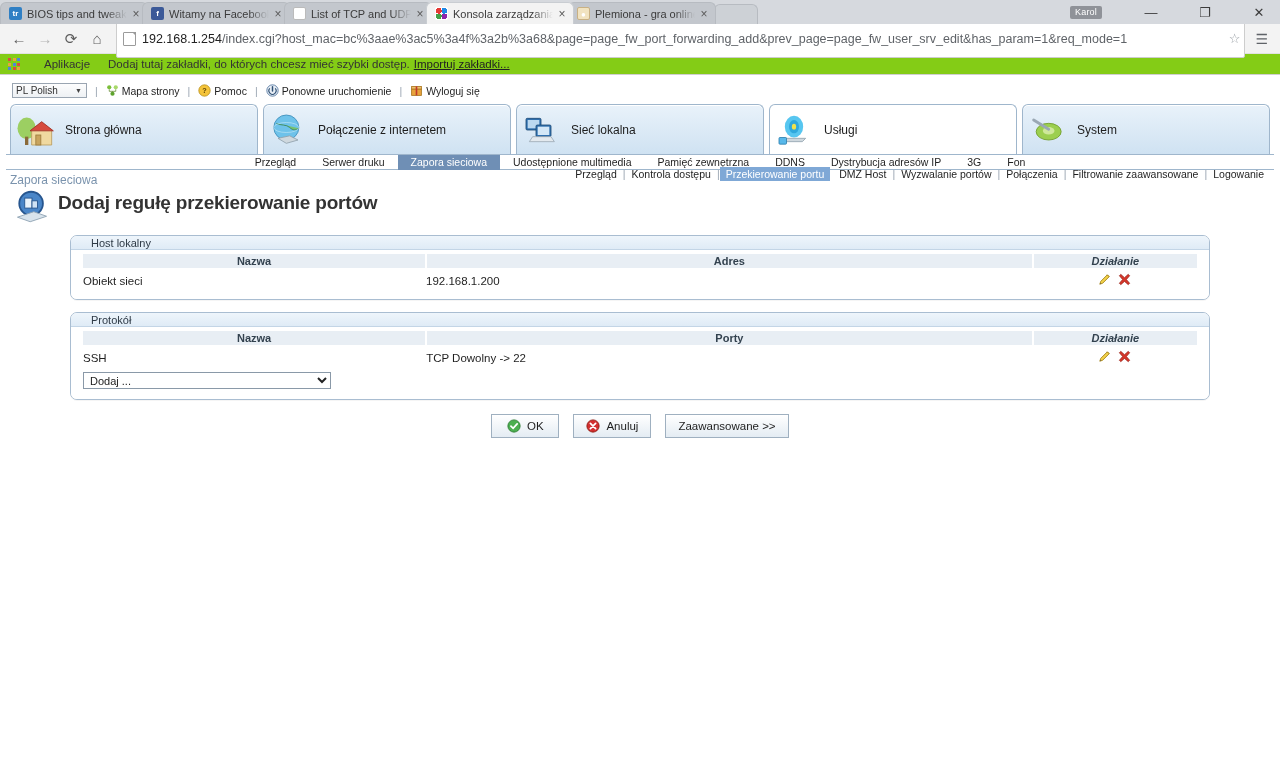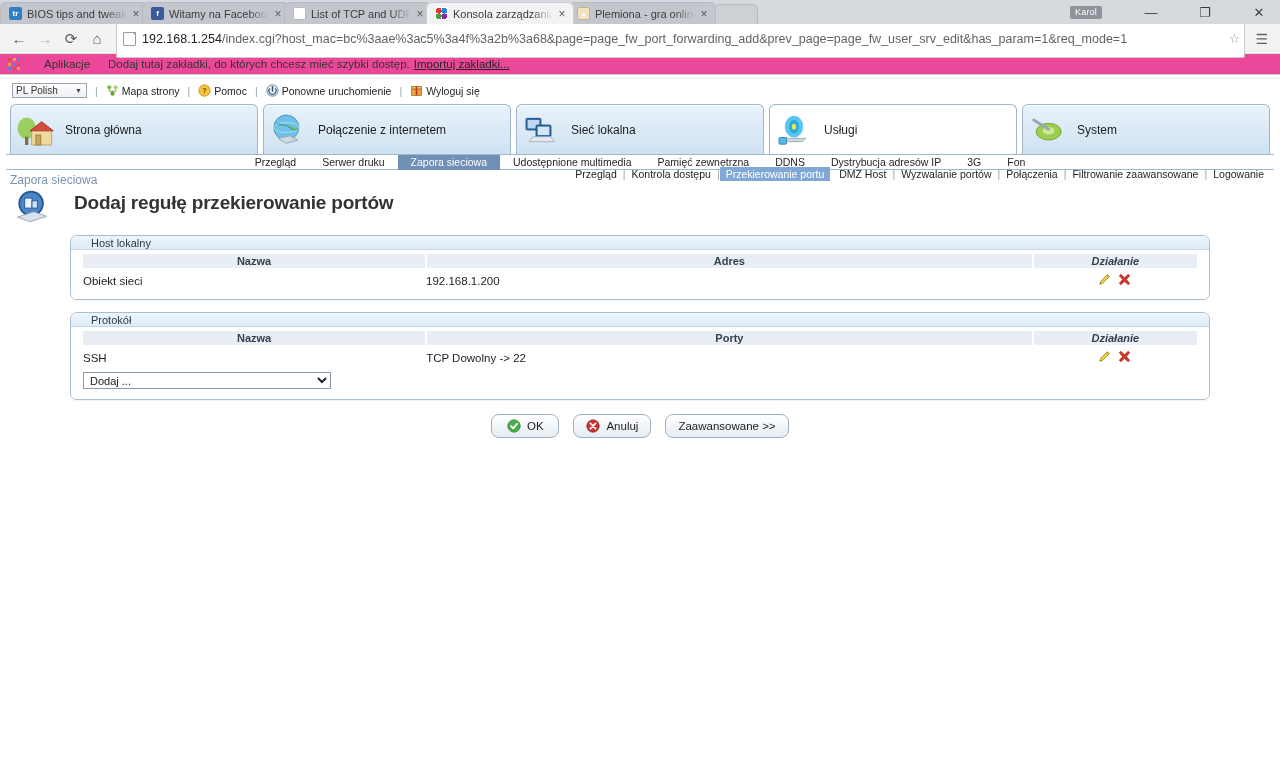--- a/index.html
+++ b/index.html
@@ -117,21 +117,21 @@
   .url {
     font-size: 12.5px; color: #222; white-space: nowrap;
     overflow: hidden; flex: 1 1 auto;
   }
   .url .host { color: #222; }
   .url .rest { color: #5f6368; }
   .star { color: #9aa0a6; font-size: 13px; margin-left: 2px; }
   .hamburger { color: #5f6368; font-size: 14px; padding: 0 6px; }
 
   .bookmarks {
-    height: 21px; background: #ec4899;
+    height: 21px; background: #84cc16;
     display: flex; align-items: center;
     padding: 0 8px; border-bottom: 1px solid #cfcfcf;
     font-size: 11.5px; color: #333;
   }
   .apps-grid {
     width: 12px; height: 12px; margin-right: 6px;
     display: grid; grid-template-columns: repeat(3,3px);
     grid-template-rows: repeat(3,3px); gap: 1.5px;
   }
   .apps-grid i { display: block; width: 3px; height: 3px; background: #e8a33d; }
@@ -204,21 +204,21 @@
     font-size: 12px; color: #7a93ad; padding: 3px 0 0 10px;
   }
 
   .titlerow {
     display: flex; align-items: flex-start; position: relative;
     padding: 0 0 0 12px; height: 40px;
   }
   .title-ico { width: 40px; height: 40px; flex: 0 0 40px; margin-top: 2px; }
   .ptitle {
     font-size: 19px; font-weight: bold; color: #333;
-    margin-left: 22px; margin-top: 5px; letter-spacing: -0.2px;
+    margin-left: 6px; margin-top: 5px; letter-spacing: -0.2px;
   }
   .rightnav {
     position: absolute; right: 10px; top: -20px;
     display: flex; align-items: center; font-size: 10.5px; color: #1f1f1f;
   }
   .rightnav .ritem { padding: 1px 6px; cursor: pointer; white-space: nowrap; }
   .rightnav .ritem.active { background: #7fa8d6; color: #fff; }
   .rightnav .rsep { color: #9aa5b1; }
 
   .panels { padding: 0 70px; margin-top: 8px; }
@@ -263,21 +263,21 @@
     border: 1px solid #8a99a8; background: #fff; color: #222;
     padding: 0 2px; border-radius: 0;
   }
 
   .btnrow {
     display: flex; justify-content: center; gap: 14px;
     margin-top: 14px;
   }
   .btn {
     min-width: 68px; height: 24px;
-    border: 1px solid #9fb0c0; border-radius: 8px;
+    border: 1px solid #9fb0c0; border-radius: 0;
     background: linear-gradient(#ffffff, #e4ecf3);
     display: inline-flex; align-items: center; justify-content: center;
     gap: 6px; padding: 0 12px; font-size: 11.5px; color: #1f1f1f;
     cursor: pointer; box-shadow: inset 0 1px 0 #fff;
   }
   .btn .bico { width: 14px; height: 14px; flex: 0 0 14px; }
 </style>
 </head>
 <body>
 

